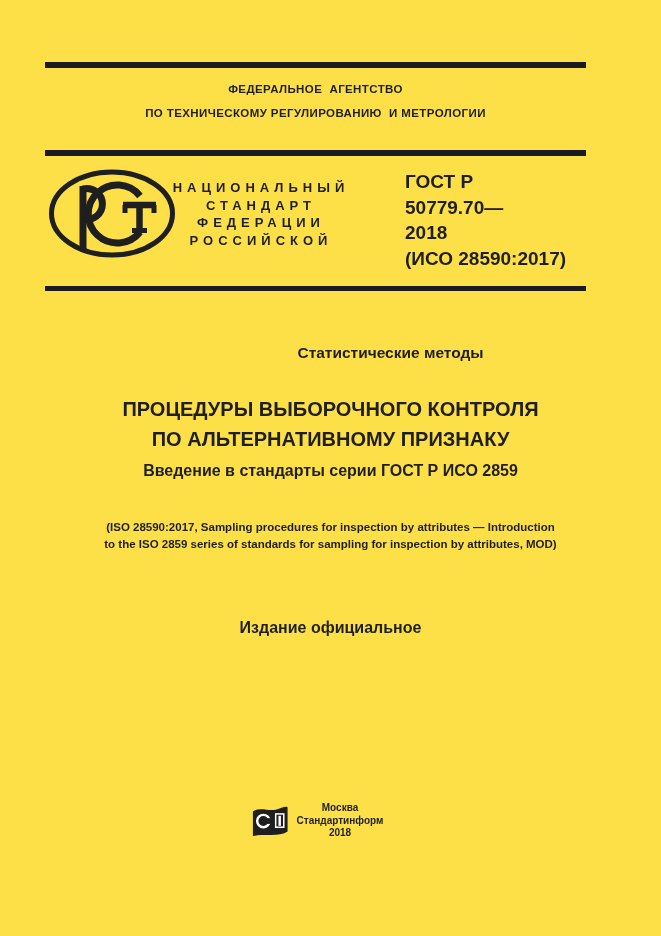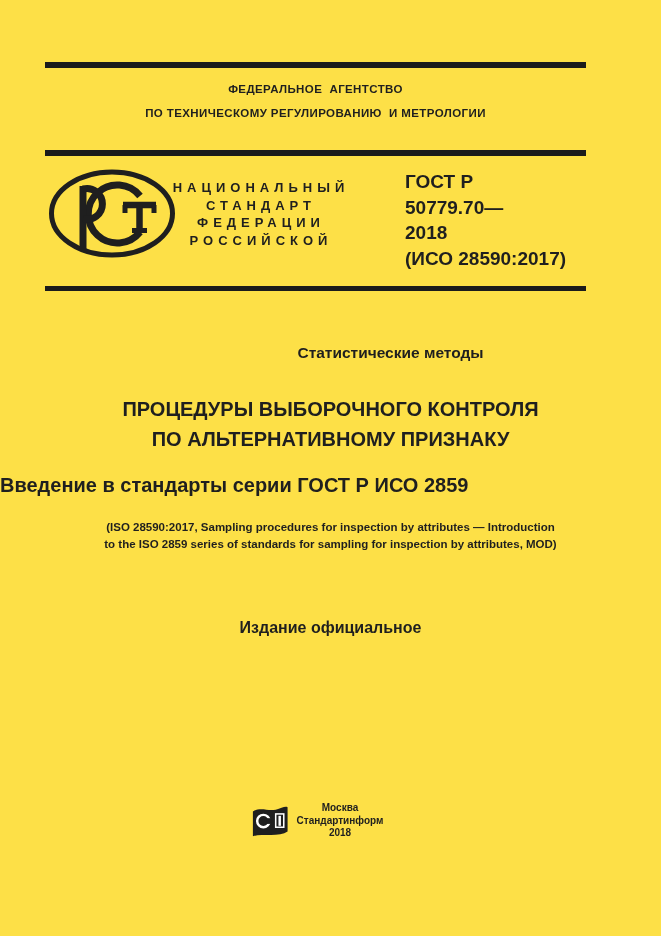--- a/index.html
+++ b/index.html
@@ -43,22 +43,22 @@
 
   .subject {
     position:absolute; left:12px; top:344px; width:661px;
     text-align:center; font-weight:bold; font-size:15.5px;margin-left:48px;
   }
   .main-title {
     position:absolute; left:0; top:394px; width:661px;
     text-align:center; font-weight:bold; font-size:20px; line-height:30px;
   }
   .subtitle {
-    position:absolute; left:0; top:474px; width:661px;
-    text-align:left; font-weight:bold; font-size:20px;
+    position:absolute; left:0; top:462px; width:661px;
+    text-align:center; font-weight:bold; font-size:16px;
   }
   .iso-ref {
     position:absolute; left:0; top:519px; width:661px;
     text-align:center; font-weight:bold; font-size:11.5px; line-height:17px;
   }
   .edition {
     position:absolute; left:0; top:619px; width:661px;
     text-align:center; font-weight:bold; font-size:16px;
   }
 

